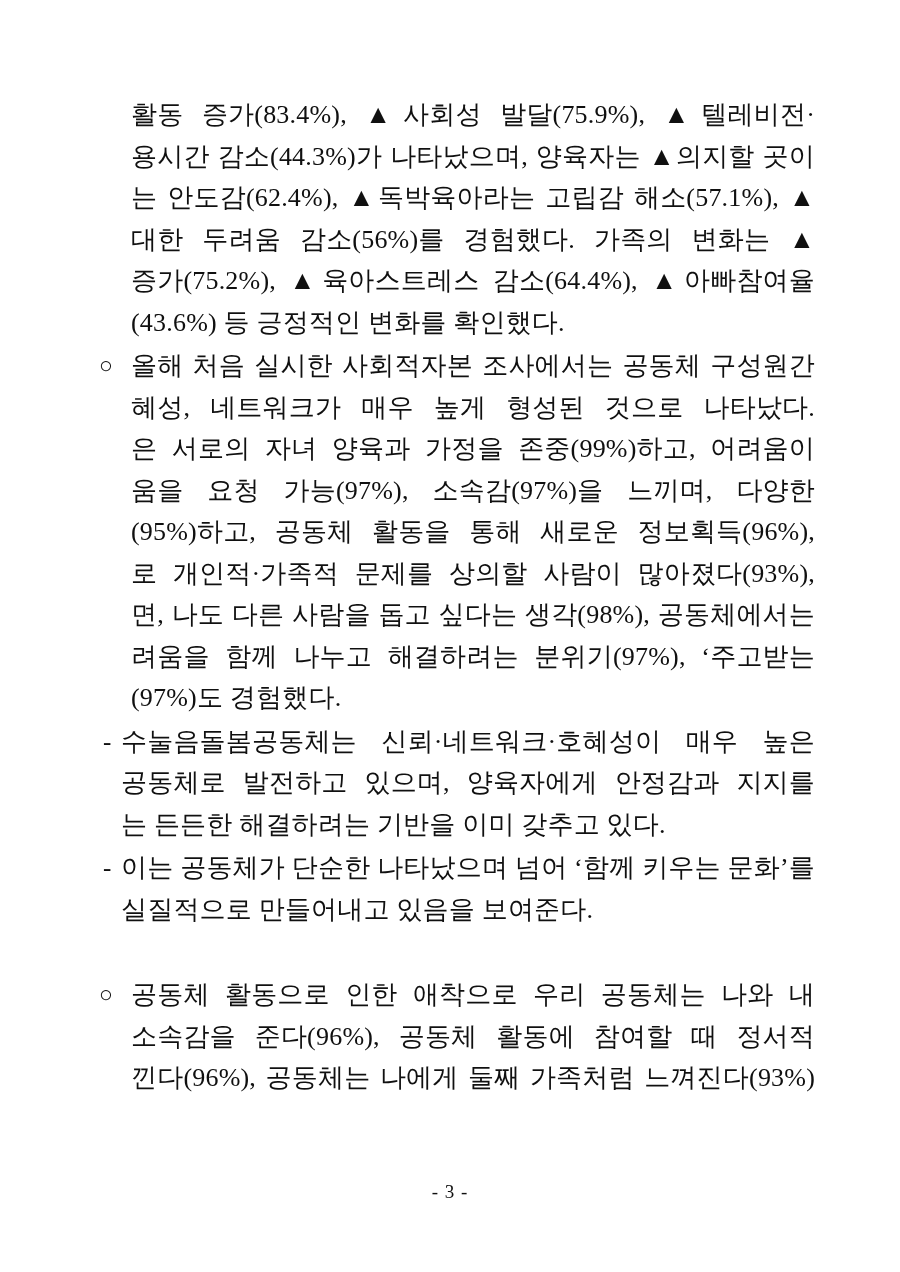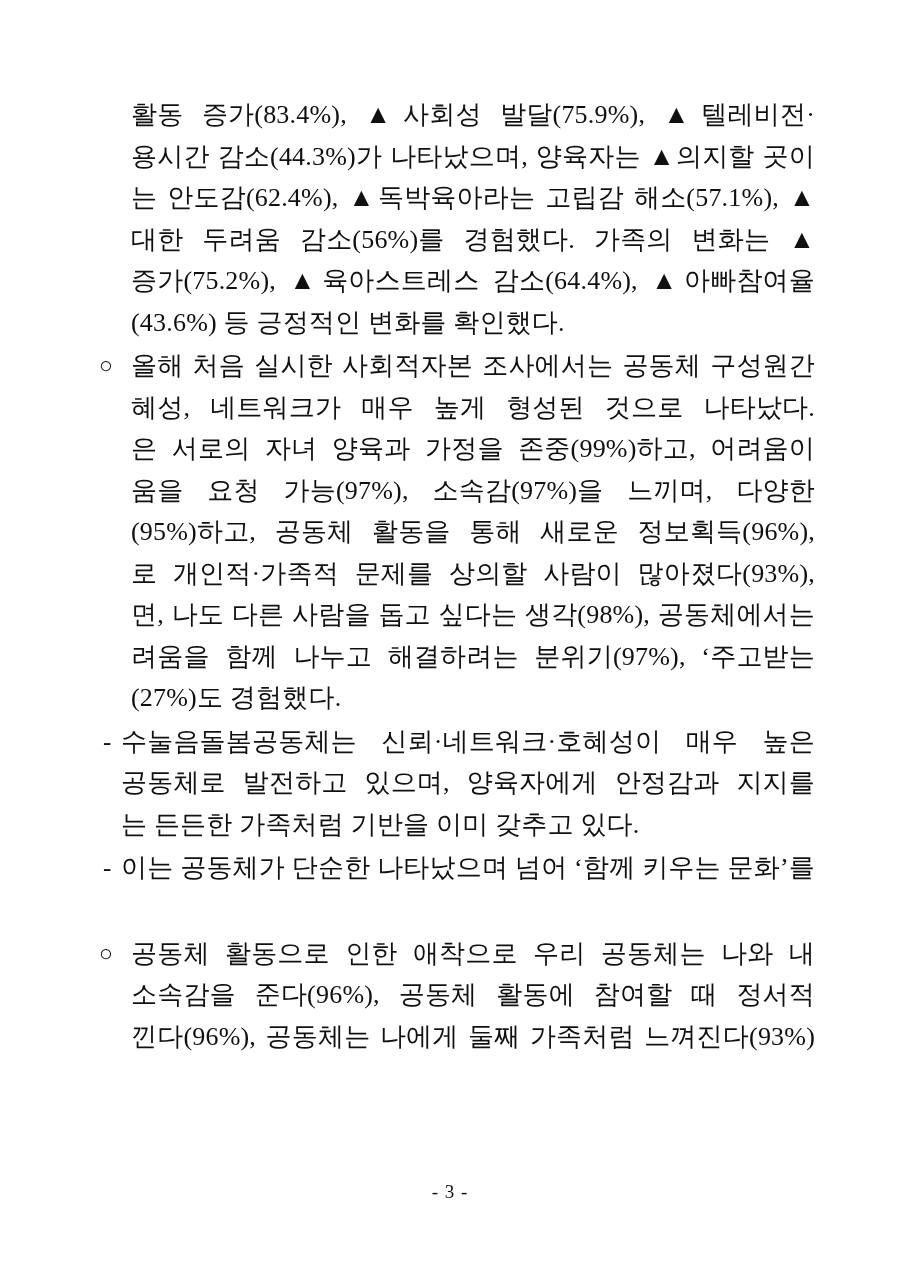--- a/index.html
+++ b/index.html
@@ -81,31 +81,32 @@
       <div class="para circle">
         <span class="bullet">○</span>
         <div class="line">올해 처음 실시한 사회적자본 조사에서는 공동체 구성원간 신뢰, 호</div>
         <div class="line">혜성, 네트워크가 매우 높게 형성된 것으로 나타났다. 공동체 구성원들</div>
         <div class="line">은 서로의 자녀 양육과 가정을 존중(99%)하고, 어려움이 생겼을 때, 도</div>
         <div class="line">움을 요청 가능(97%), 소속감(97%)을 느끼며, 다양한 사람들과 교류</div>
         <div class="line">(95%)하고, 공동체 활동을 통해 새로운 정보획득(96%), 공동체 활동으</div>
         <div class="line">로 개인적·가족적 문제를 상의할 사람이 많아졌다(93%), 도움을 받으</div>
         <div class="line">면, 나도 다른 사람을 돕고 싶다는 생각(98%), 공동체에서는 서로의 어</div>
         <div class="line">려움을 함께 나누고 해결하려는 분위기(97%), ‘주고받는 관계’ 형성</div>
-        <div class="line last">(27%)도 경험했다.</div>
+        <div class="line last">(97%)도 경험했다.</div>
       </div>
       <div class="para dash">
         <span class="bullet">-</span>
         <div class="line">수눌음돌봄공동체는 신뢰·네트워크·호혜성이 매우 높은 건강한</div>
         <div class="line">공동체로 발전하고 있으며, 양육자에게 안정감과 지지를 제공하</div>
-        <div class="line last">는 든든한 가족처럼 기반을 이미 갖추고 있다.</div>
+        <div class="line last">는 든든한 해결하려는 기반을 이미 갖추고 있다.</div>
       </div>
       <div class="para dash">
         <span class="bullet">-</span>
         <div class="line">이는 공동체가 단순한 나타났으며 넘어 ‘함께 키우는 문화’를</div>
+        <div class="line last">실질적으로 만들어내고 있음을 보여준다.</div>
       </div>
       <div class="para circle gap-before">
         <span class="bullet">○</span>
         <div class="line">공동체 활동으로 인한 애착으로 우리 공동체는 나와 내 가족에게</div>
         <div class="line">소속감을 준다(96%), 공동체 활동에 참여할 때 정서적 안정감을 느</div>
         <div class="line">낀다(96%), 공동체는 나에게 둘째 가족처럼 느껴진다(93%)의 결과로</div>
       </div>
     </div>
   <div class="footer">- 3 -</div>
 </div>

